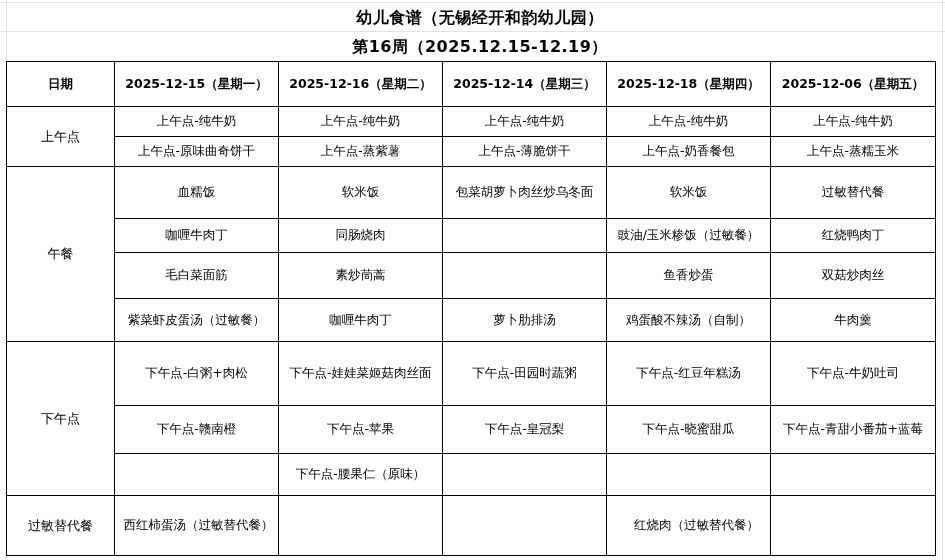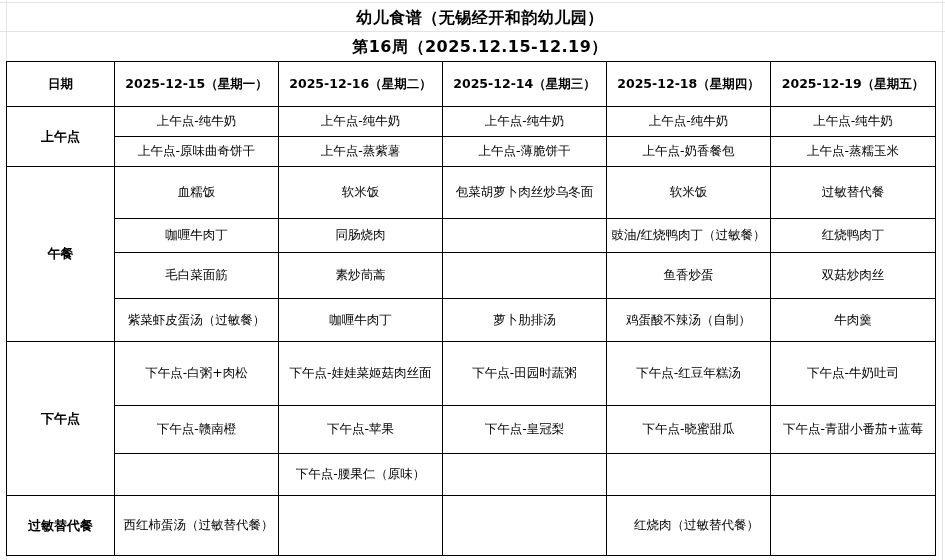--- a/index.html
+++ b/index.html
@@ -24,21 +24,21 @@
     border-collapse: collapse; table-layout: fixed;
     width: 929px; background: #fff;
   }
   table.menu td, table.menu th {
     border: 1.5px solid #000;
     text-align: center; vertical-align: middle;
     font-size: 12.5px; padding: 0; white-space: nowrap; overflow: hidden;
     font-weight: normal;
   }
   table.menu th.hdr { font-weight: bold; font-size: 12.5px; }
-  table.menu th.rowhdr { font-weight: bold; font-size: 13px; }
+  table.menu th.rowhdr { font-weight: normal; font-size: 13px; }
   td.left { text-align: center; padding-left: 4px !important; }
 </style>
 </head>
 <body>
 
 <div class="grid-h" style="top:2px"></div>
 <div class="grid-h" style="top:31px"></div>
 <div class="grid-v" style="left:6px"></div>
 <div class="grid-v" style="left:942px"></div>
 
@@ -54,21 +54,21 @@
       <col style="width:164px">
       <col style="width:165px">
   </colgroup>
   <tbody>
       <tr style="height:45px">
     <th class="hdr">日期</th>
     <th class="hdr">2025-12-15（星期一）</th>
     <th class="hdr">2025-12-16（星期二）</th>
     <th class="hdr">2025-12-14（星期三）</th>
     <th class="hdr">2025-12-18（星期四）</th>
-    <th class="hdr">2025-12-19（星期五）</th>
+    <th class="hdr">2025-12-06（星期五）</th>
   </tr>
 
   <tr style="height:30px">
     <th class="rowhdr" rowspan="2">上午点</th>
     <td>上午点-纯牛奶</td>
     <td>上午点-纯牛奶</td>
     <td>上午点-纯牛奶</td>
     <td>上午点-纯牛奶</td>
     <td>上午点-纯牛奶</td>
   </tr>
@@ -85,21 +85,21 @@
     <td>血糯饭</td>
     <td>软米饭</td>
     <td>包菜胡萝卜肉丝炒乌冬面</td>
     <td>软米饭</td>
     <td>过敏替代餐</td>
   </tr>
   <tr style="height:34px">
     <td>咖喱牛肉丁</td>
     <td>同肠烧肉</td>
     <td></td>
-    <td>豉油/红烧鸭肉丁（过敏餐）</td>
+    <td>豉油/玉米糁饭（过敏餐）</td>
     <td>红烧鸭肉丁</td>
   </tr>
   <tr style="height:46px">
     <td>毛白菜面筋</td>
     <td>素炒茼蒿</td>
     <td></td>
     <td>鱼香炒蛋</td>
     <td>双菇炒肉丝</td>
   </tr>
   <tr style="height:43px">

